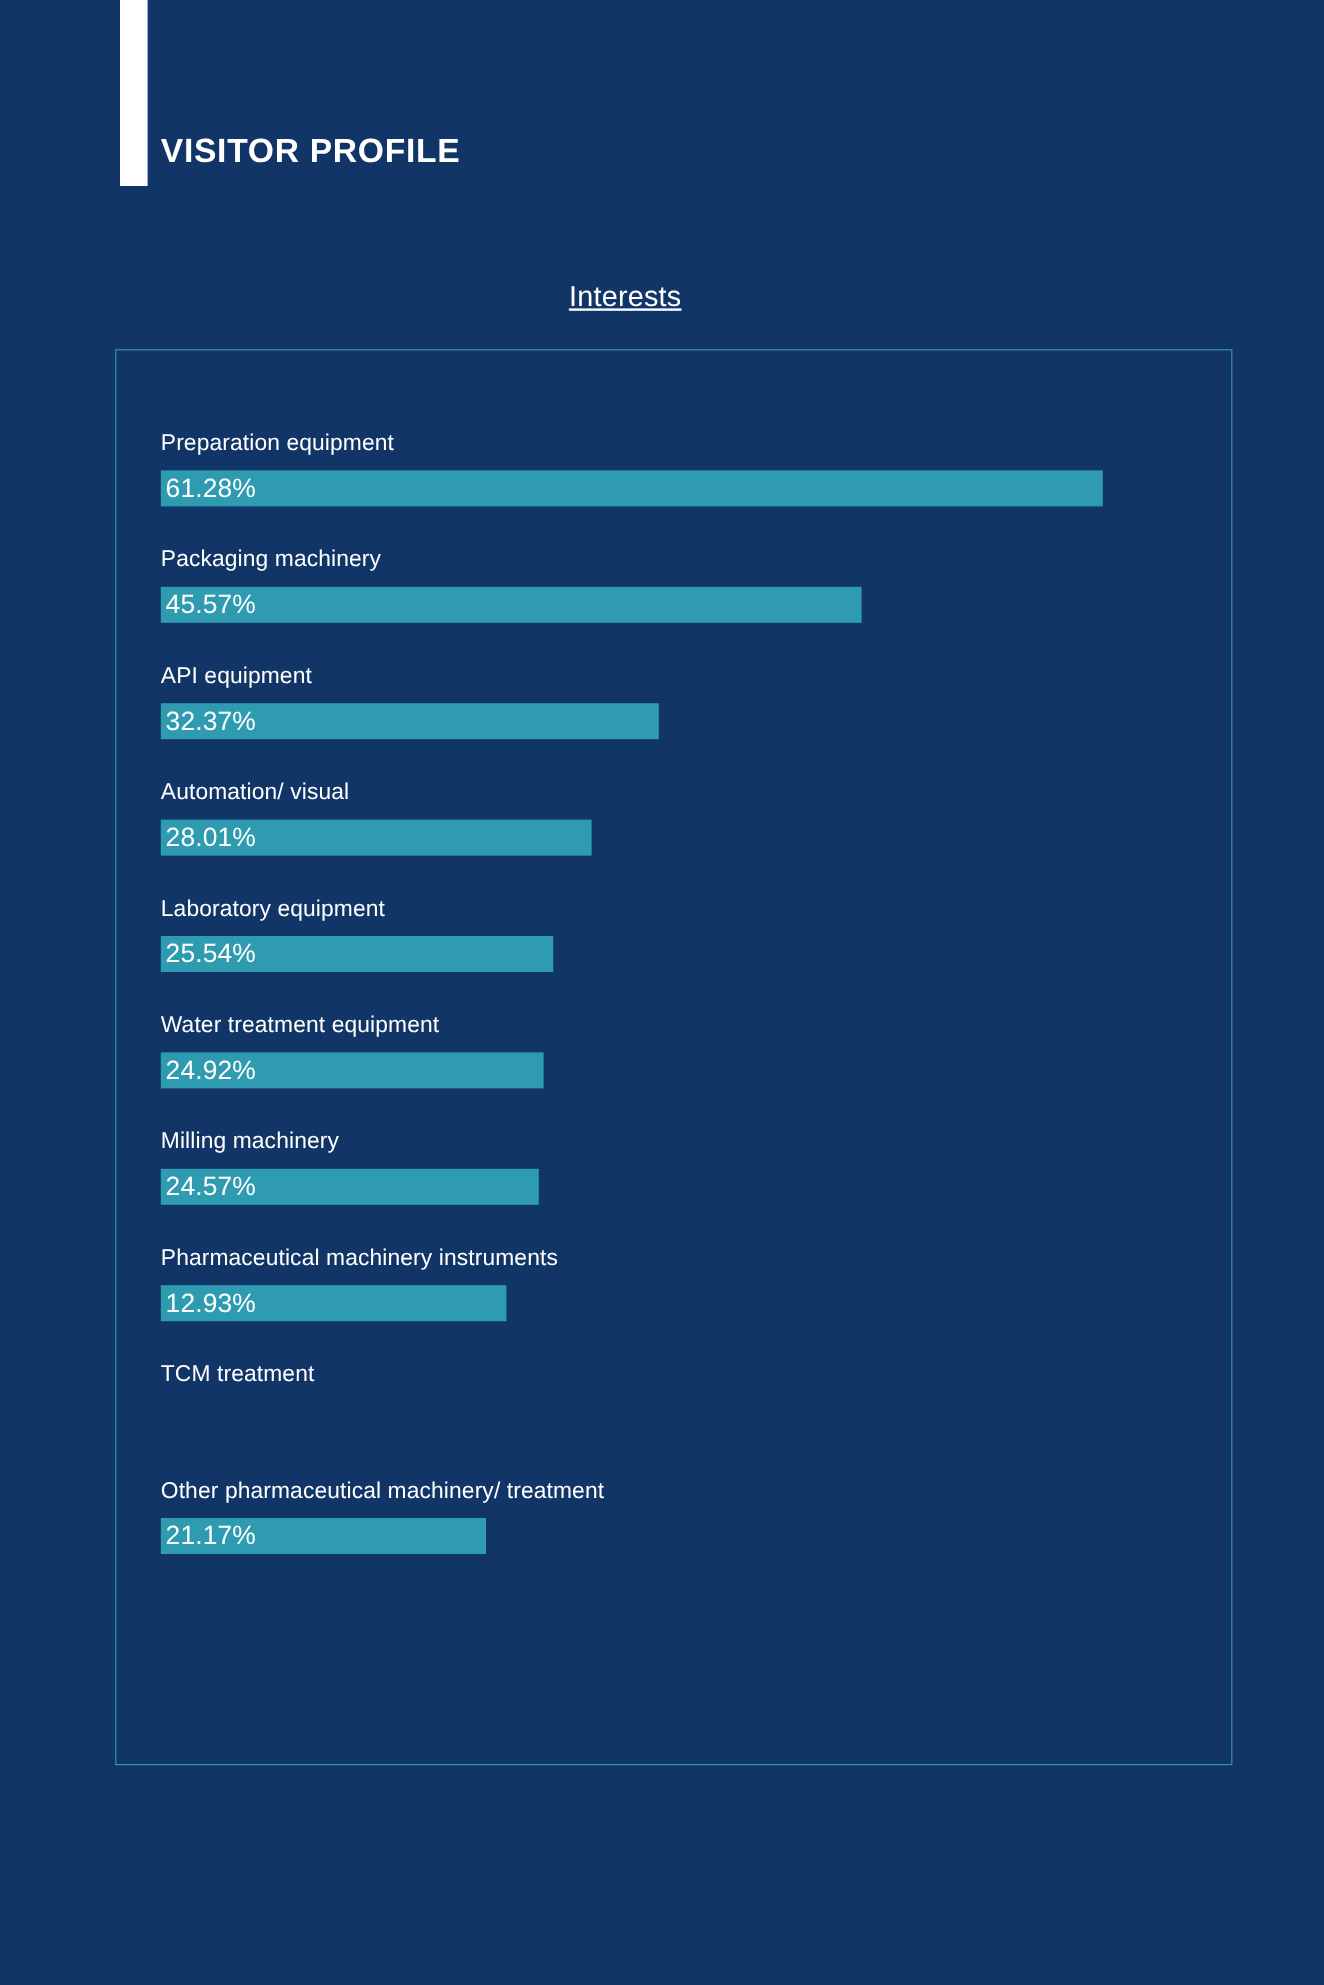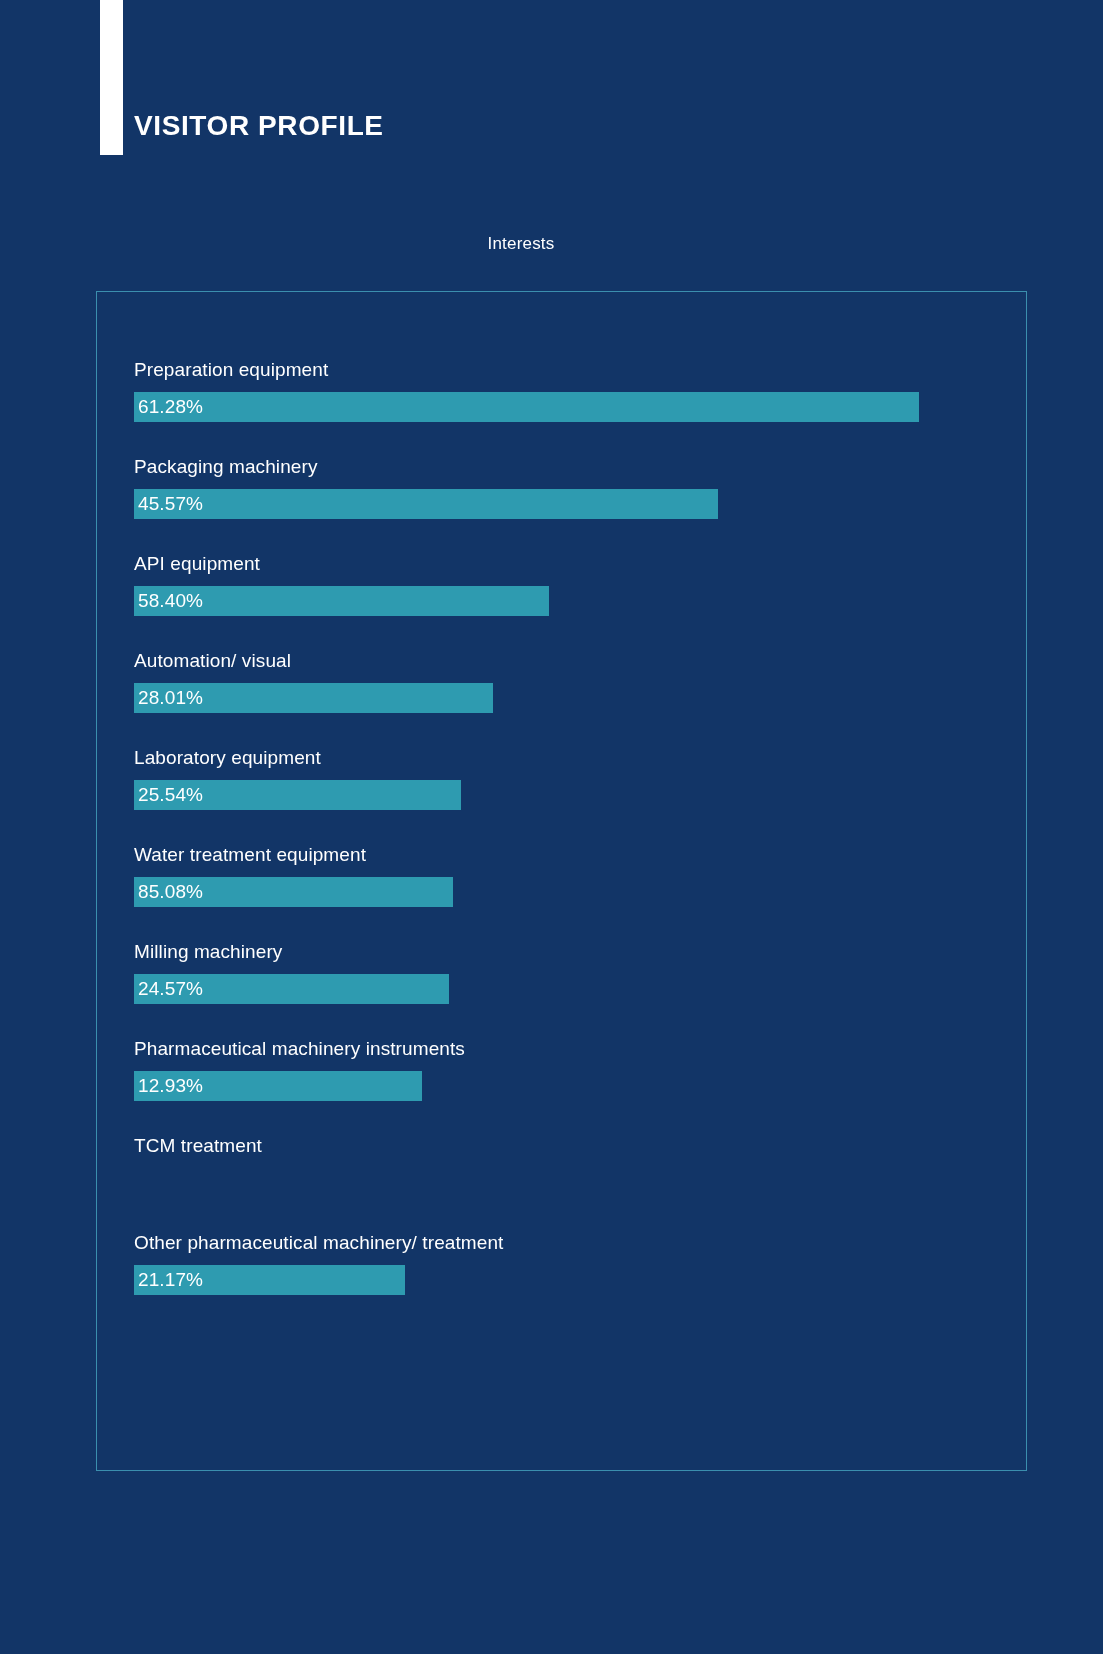--- a/index.html
+++ b/index.html
@@ -44,24 +44,25 @@
     white-space: nowrap;
   }
 
   
   #chart-title {
     position: absolute;
     left: 0;
     top: 234px;
     width: 1042px;
     text-align: center;
-    font-size: 17px;
+    font-size: 24px;
     color: #ffffff;
     font-weight: 500;
     letter-spacing: 0.2px;
+    text-decoration: underline;
   }
 
   
   #chart-panel {
     position: absolute;
     left: 96px;
     top: 291px;
     width: 931px;
     height: 1180px;
     border: 1px solid #3b8fae;
@@ -100,21 +101,21 @@
     position: absolute;
     left: 0;
     top: 0;
     height: 30px;
     background: #2e9bb0;
   }
   .bar-value {
     position: absolute;
     left: 4px;
     top: 4px;
-    font-size: 19px;
+    font-size: 22px;
     color: #ffffff;
     line-height: 22px;
     white-space: nowrap;
     letter-spacing: 0.1px;
   }
 </style>
 </head>
 <body>
 
 <div id="header">
@@ -137,42 +138,42 @@
         <div class="bar-label">Packaging machinery</div>
         <div class="bar-track">
           <div class="bar-fill" style="width: 583.8px; background: rgb(46, 155, 176);"></div>
           <div class="bar-value">45.57%</div>
         </div>
       </div>
       <div class="bar-group">
         <div class="bar-label">API equipment</div>
         <div class="bar-track">
           <div class="bar-fill" style="width: 414.7px; background: rgb(46, 155, 176);"></div>
-          <div class="bar-value">58.40%</div>
+          <div class="bar-value">32.37%</div>
         </div>
       </div>
       <div class="bar-group">
         <div class="bar-label">Automation/ visual</div>
         <div class="bar-track">
           <div class="bar-fill" style="width: 358.8px; background: rgb(46, 155, 176);"></div>
           <div class="bar-value">28.01%</div>
         </div>
       </div>
       <div class="bar-group">
         <div class="bar-label">Laboratory equipment</div>
         <div class="bar-track">
           <div class="bar-fill" style="width: 327.2px; background: rgb(46, 155, 176);"></div>
           <div class="bar-value">25.54%</div>
         </div>
       </div>
       <div class="bar-group">
         <div class="bar-label">Water treatment equipment</div>
         <div class="bar-track">
           <div class="bar-fill" style="width: 319.2px; background: rgb(46, 155, 176);"></div>
-          <div class="bar-value">85.08%</div>
+          <div class="bar-value">24.92%</div>
         </div>
       </div>
       <div class="bar-group">
         <div class="bar-label">Milling machinery</div>
         <div class="bar-track">
           <div class="bar-fill" style="width: 314.7px; background: rgb(46, 155, 176);"></div>
           <div class="bar-value">24.57%</div>
         </div>
       </div>
       <div class="bar-group">

